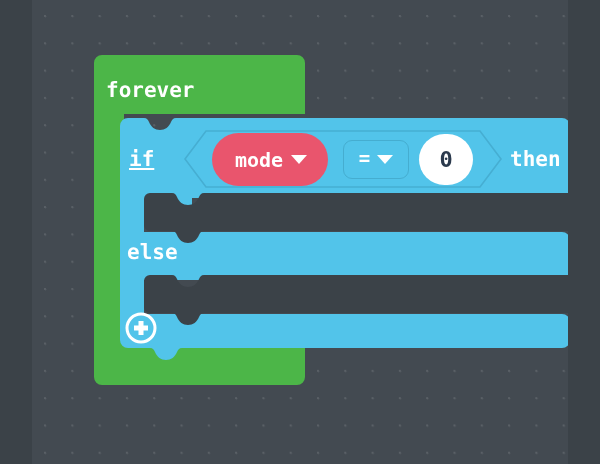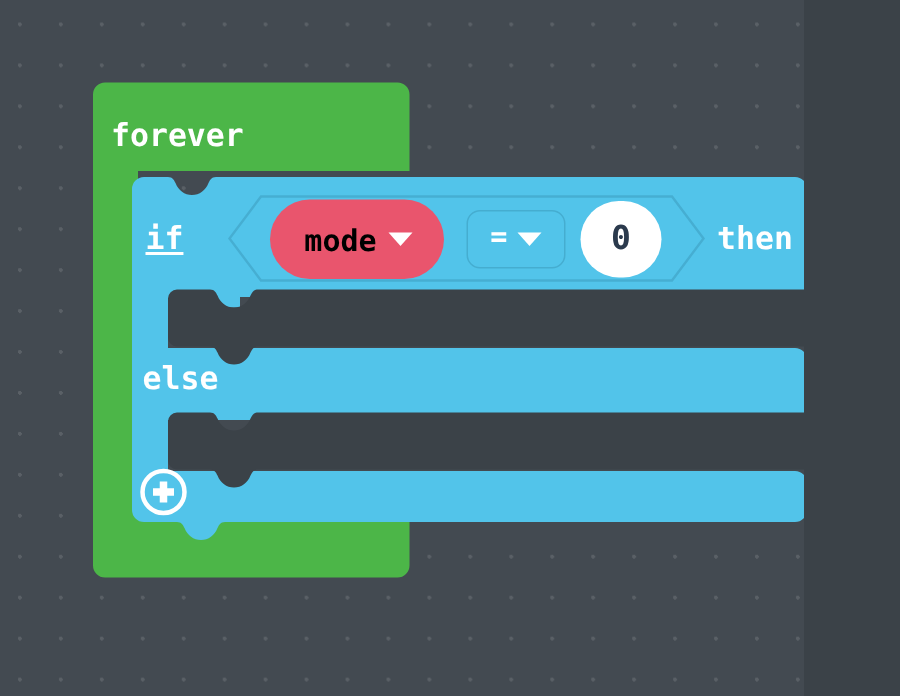--- a/index.html
+++ b/index.html
@@ -18,20 +18,21 @@
   #canvas {
     position: relative;
     width: 536px;
     height: 464px;
     background-color: #434a51;
     background-image:
       radial-gradient(circle at 1.2px 1.2px, rgba(255,255,255,0.12) 1.2px, transparent 1.3px);
     background-size: 27.3px 27.3px;
     background-position: 12px 15px;
     overflow: hidden;
+    margin-left: 32px;
   }
 
   
   #blocks {
     position: absolute;
     left: 0;
     top: 0;
     width: 600px;
     height: 464px;
   }
@@ -81,21 +82,21 @@
     border-radius: 27px;
     display: flex;
     align-items: center;
     justify-content: center;
     gap: 8px;
     box-sizing: border-box;
     padding: 0 10px 0 12px;
     cursor: pointer;
   }
   #mode-field .txt {
-    color: #000000;
+    color: #ffffff;
     font-family: "DejaVu Sans Mono", monospace;
     font-weight: bold;
     font-size: 20px;
     line-height: 1;
     user-select: none;
   }
   .caret {
     width: 0;
     height: 0;
     border-left: 8px solid transparent;

